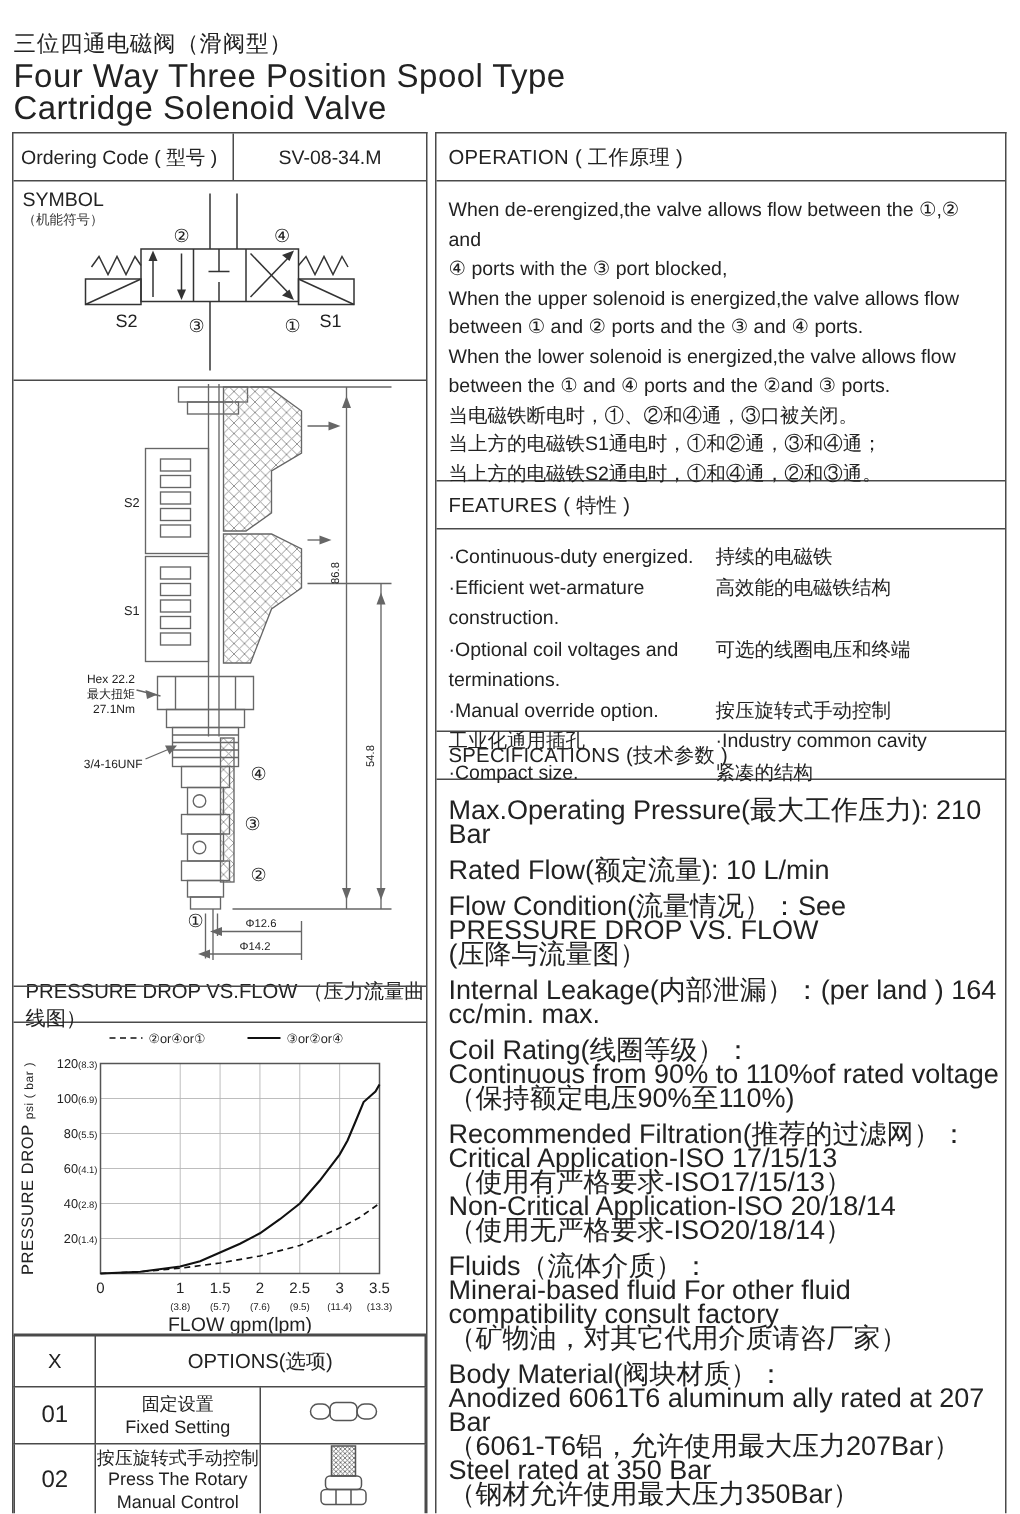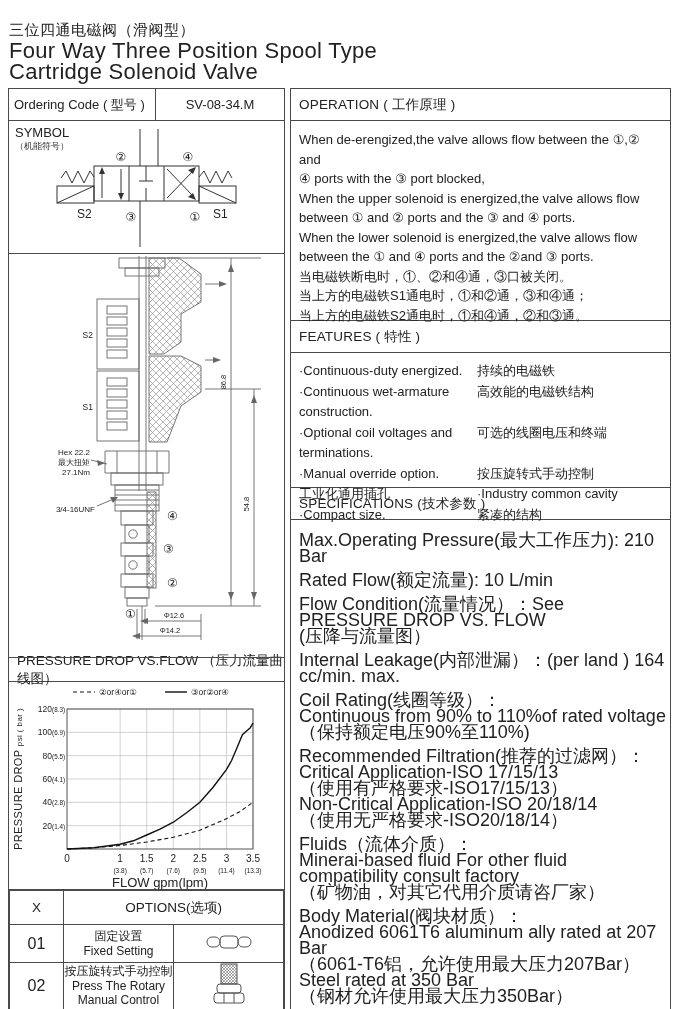--- a/index.html
+++ b/index.html
@@ -344,21 +344,21 @@
 当上方的电磁铁S1通电时，①和②通，③和④通；
 当上方的电磁铁S2通电时，①和④通，②和③通。</div>
 
       <div class="sec-hdr bb">FEATURES ( 特性 )</div>
       <div class="feat-body bb">
         <div class="feat-row">
             <span>·Continuous-duty  energized.</span>
             <span>持续的电磁铁</span>
           </div>
         <div class="feat-row">
-            <span>·Continuous wet-armature construction.</span>
+            <span>·Efficient wet-armature construction.</span>
             <span>高效能的电磁铁结构</span>
           </div>
         <div class="feat-row">
             <span>·Optional coil voltages and terminations.</span>
             <span>可选的线圈电压和终端</span>
           </div>
         <div class="feat-row">
             <span>·Manual override option.</span>
             <span>按压旋转式手动控制</span>
           </div>

